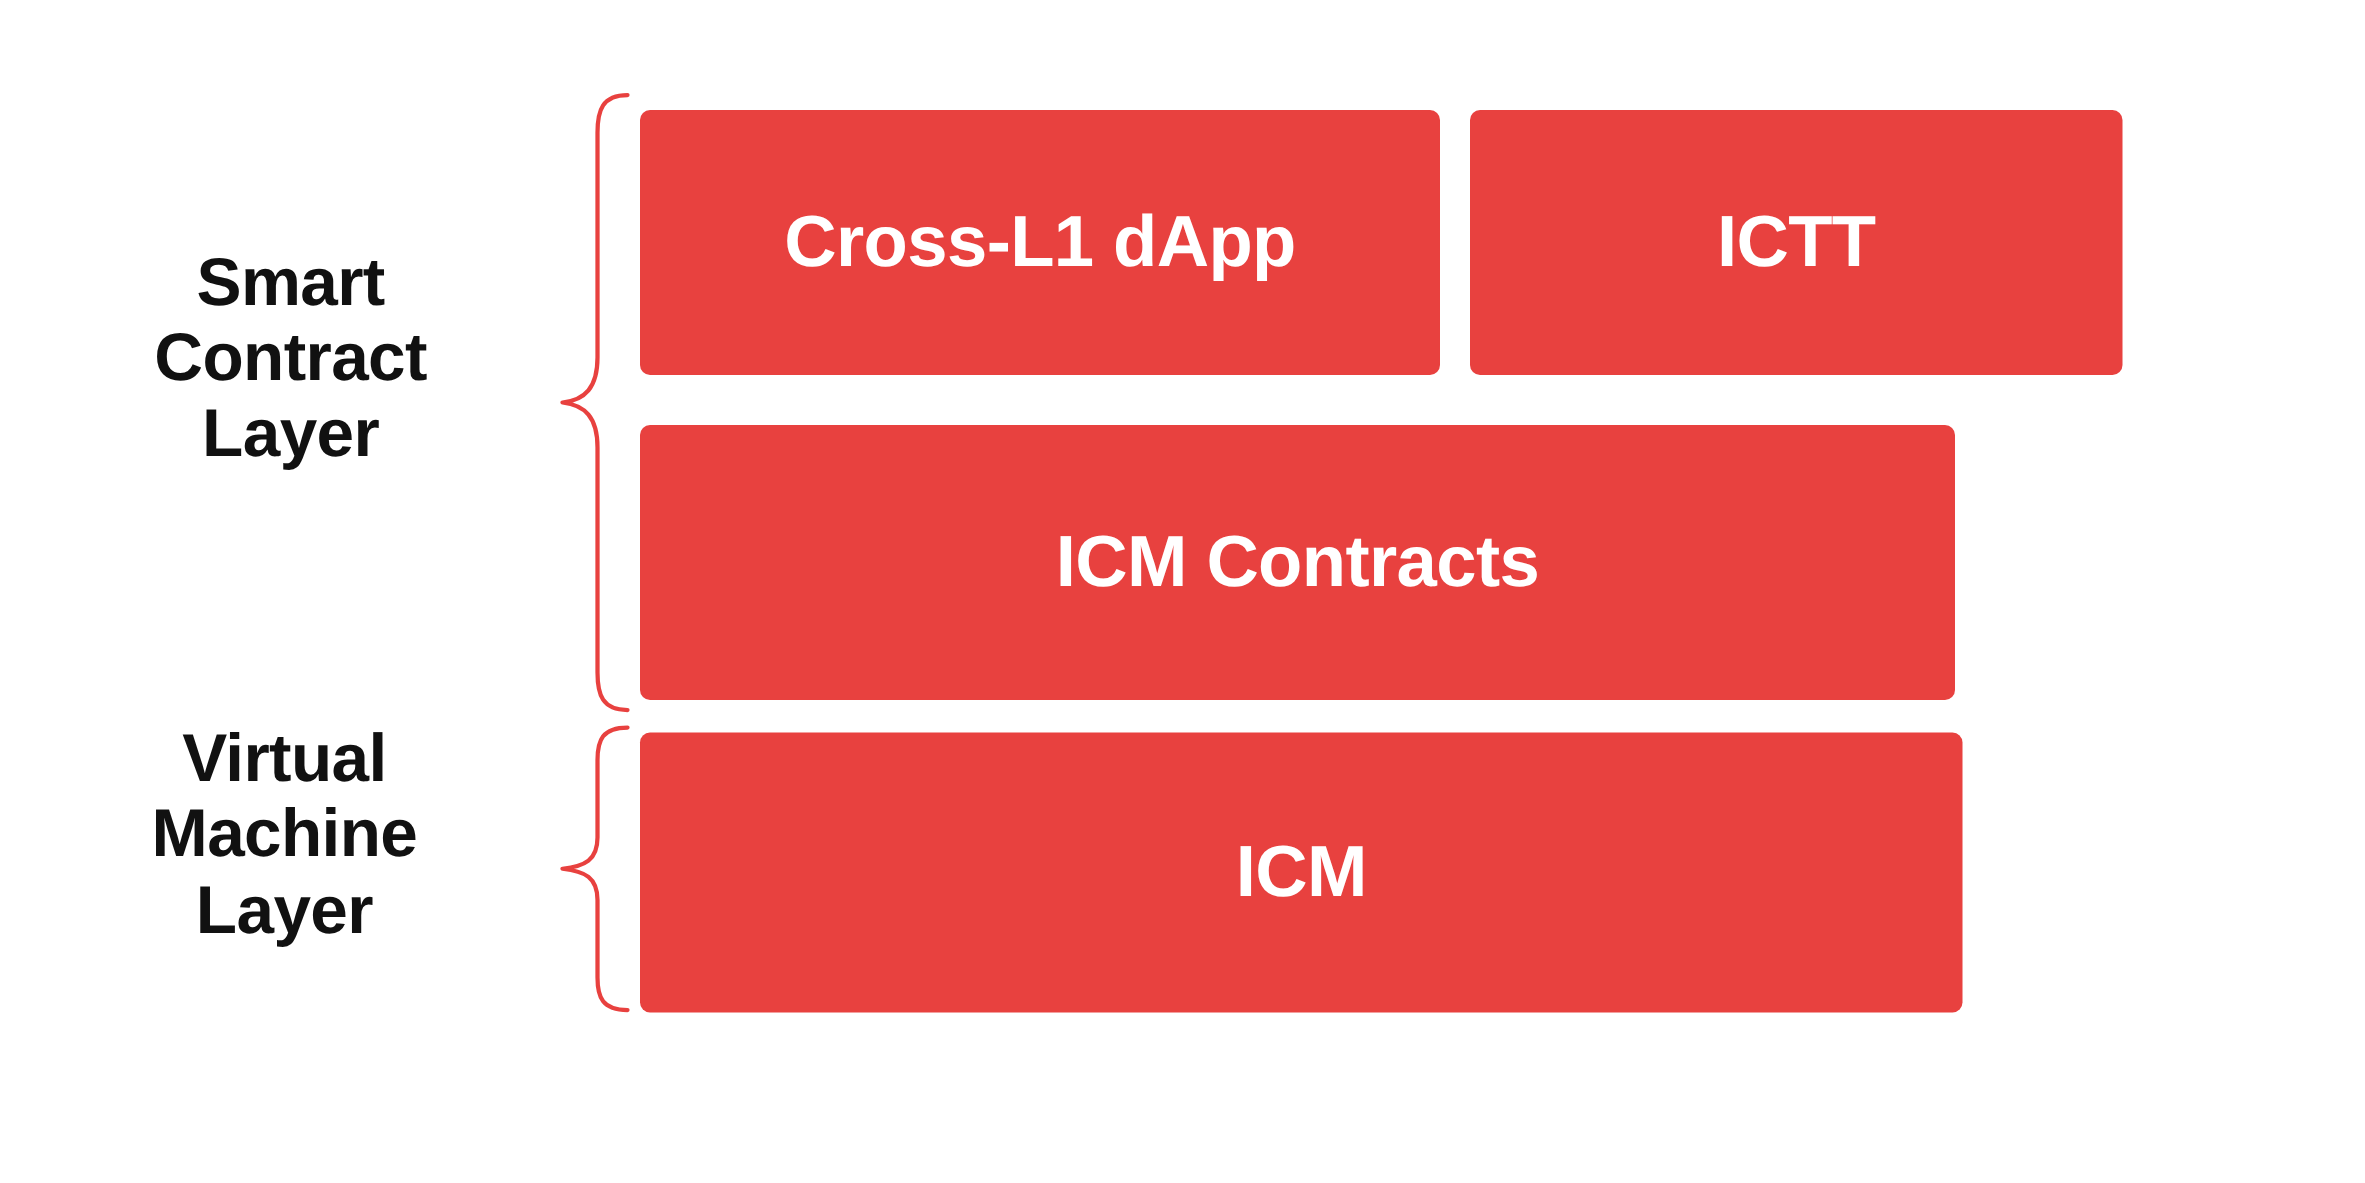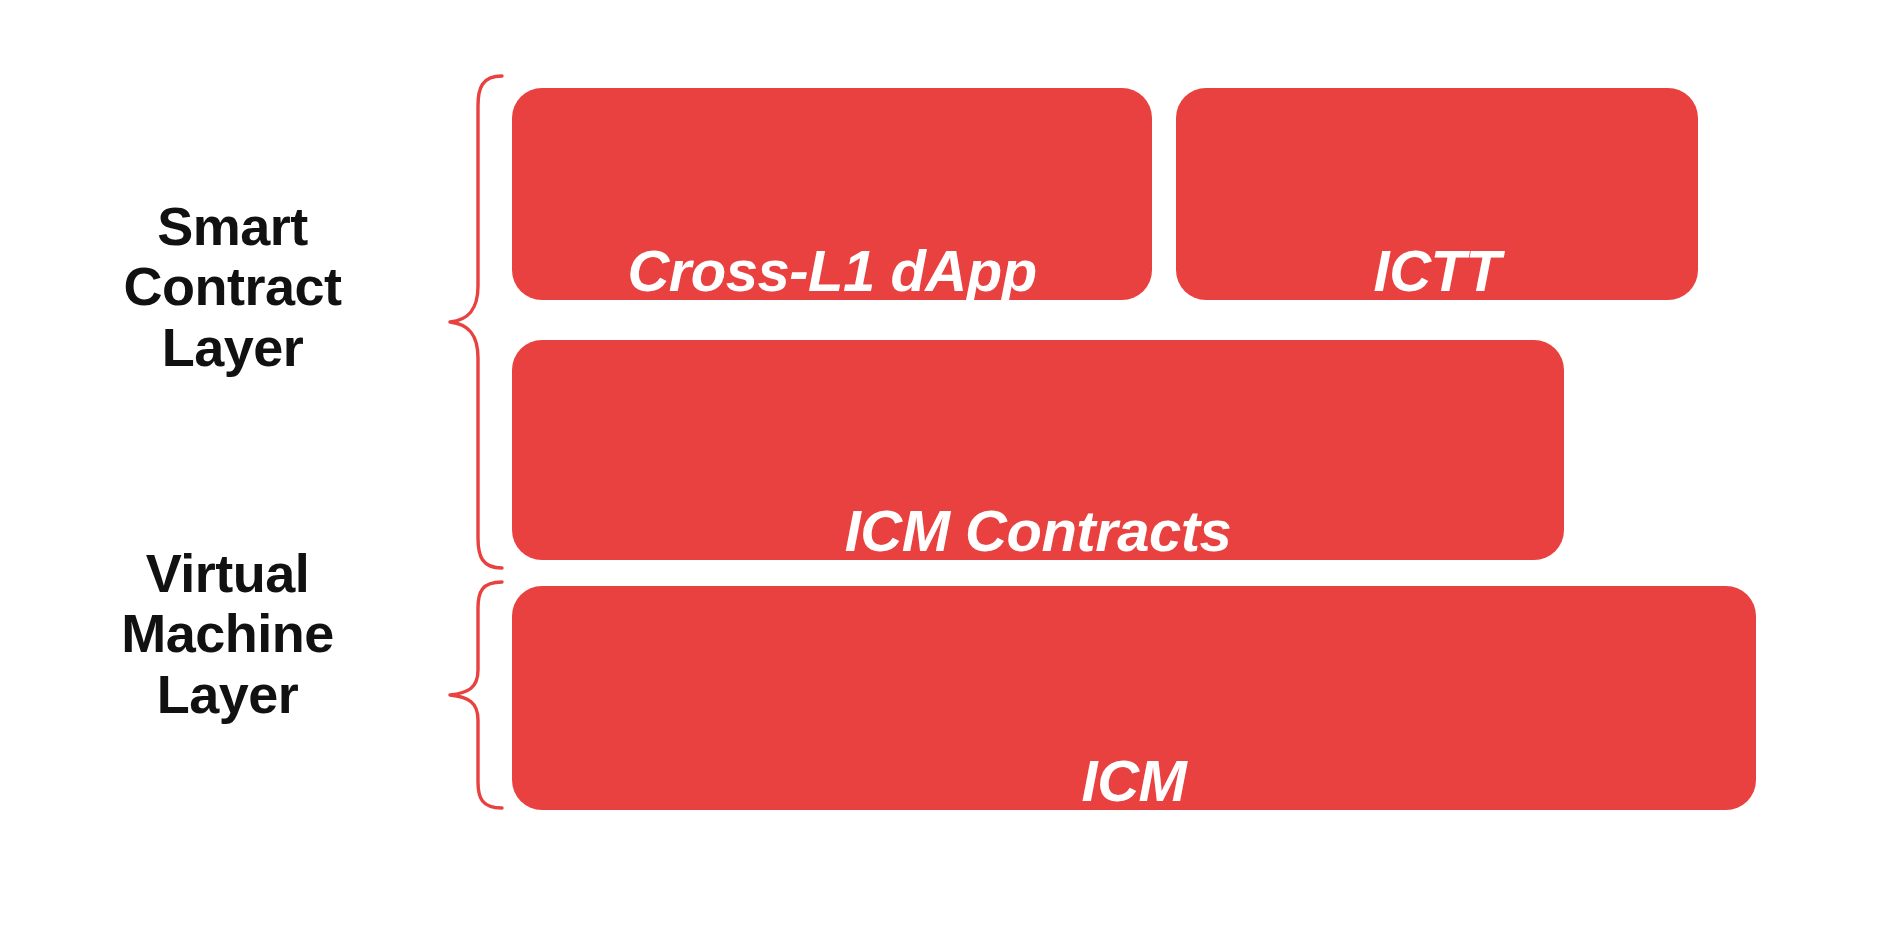--- a/index.html
+++ b/index.html
@@ -30,43 +30,42 @@
     white-space: pre-line;
     font-size: 54px;
   }
   #label-smart-contract {
     left: 60px;
     top: 196px;
     width: 345px;
   }
   #label-virtual-machine {
     left: 55px;
-    top: 543px;
+    top: 577px;
     width: 345px;
   }
 
   
   .brace {
     position: absolute;
     left: 448px;
   }
   #brace-smart-contract { top: 72px; }
   #brace-virtual-machine { top: 578px; }
   .brace svg { display: block; }
 
   
   .box {
     position: absolute;
     background: #E8413F;
-    border-radius: 30px;
+    border-radius: 8px;
     display: flex;
-    align-items: flex-end;
+    align-items: center;
     justify-content: center;
     box-sizing: border-box;
-    font-style: italic;
   }
   .box-label {
     color: #ffffff;
     font-weight: bold;
     font-size: 58px;
     letter-spacing: -0.5px;
     text-align: center;
     line-height: 1;
   }
   #box-cross-l1-dapp {
@@ -76,21 +75,21 @@
   #box-ictt {
     left: 1176px; top: 88px;
     width: 522px;  height: 212px;
   }
   #box-icm-contracts {
     left: 512px;  top: 340px;
     width: 1052px; height: 220px;
   }
   #box-icm {
     left: 512px;  top: 586px;
-    width: 1244px; height: 224px;
+    width: 1058px; height: 224px;
   }
 </style>
 </head>
 <body>
 
 <div id="canvas">
 
   <div class="layer-label" id="label-smart-contract">Smart
 Contract
 Layer</div>

